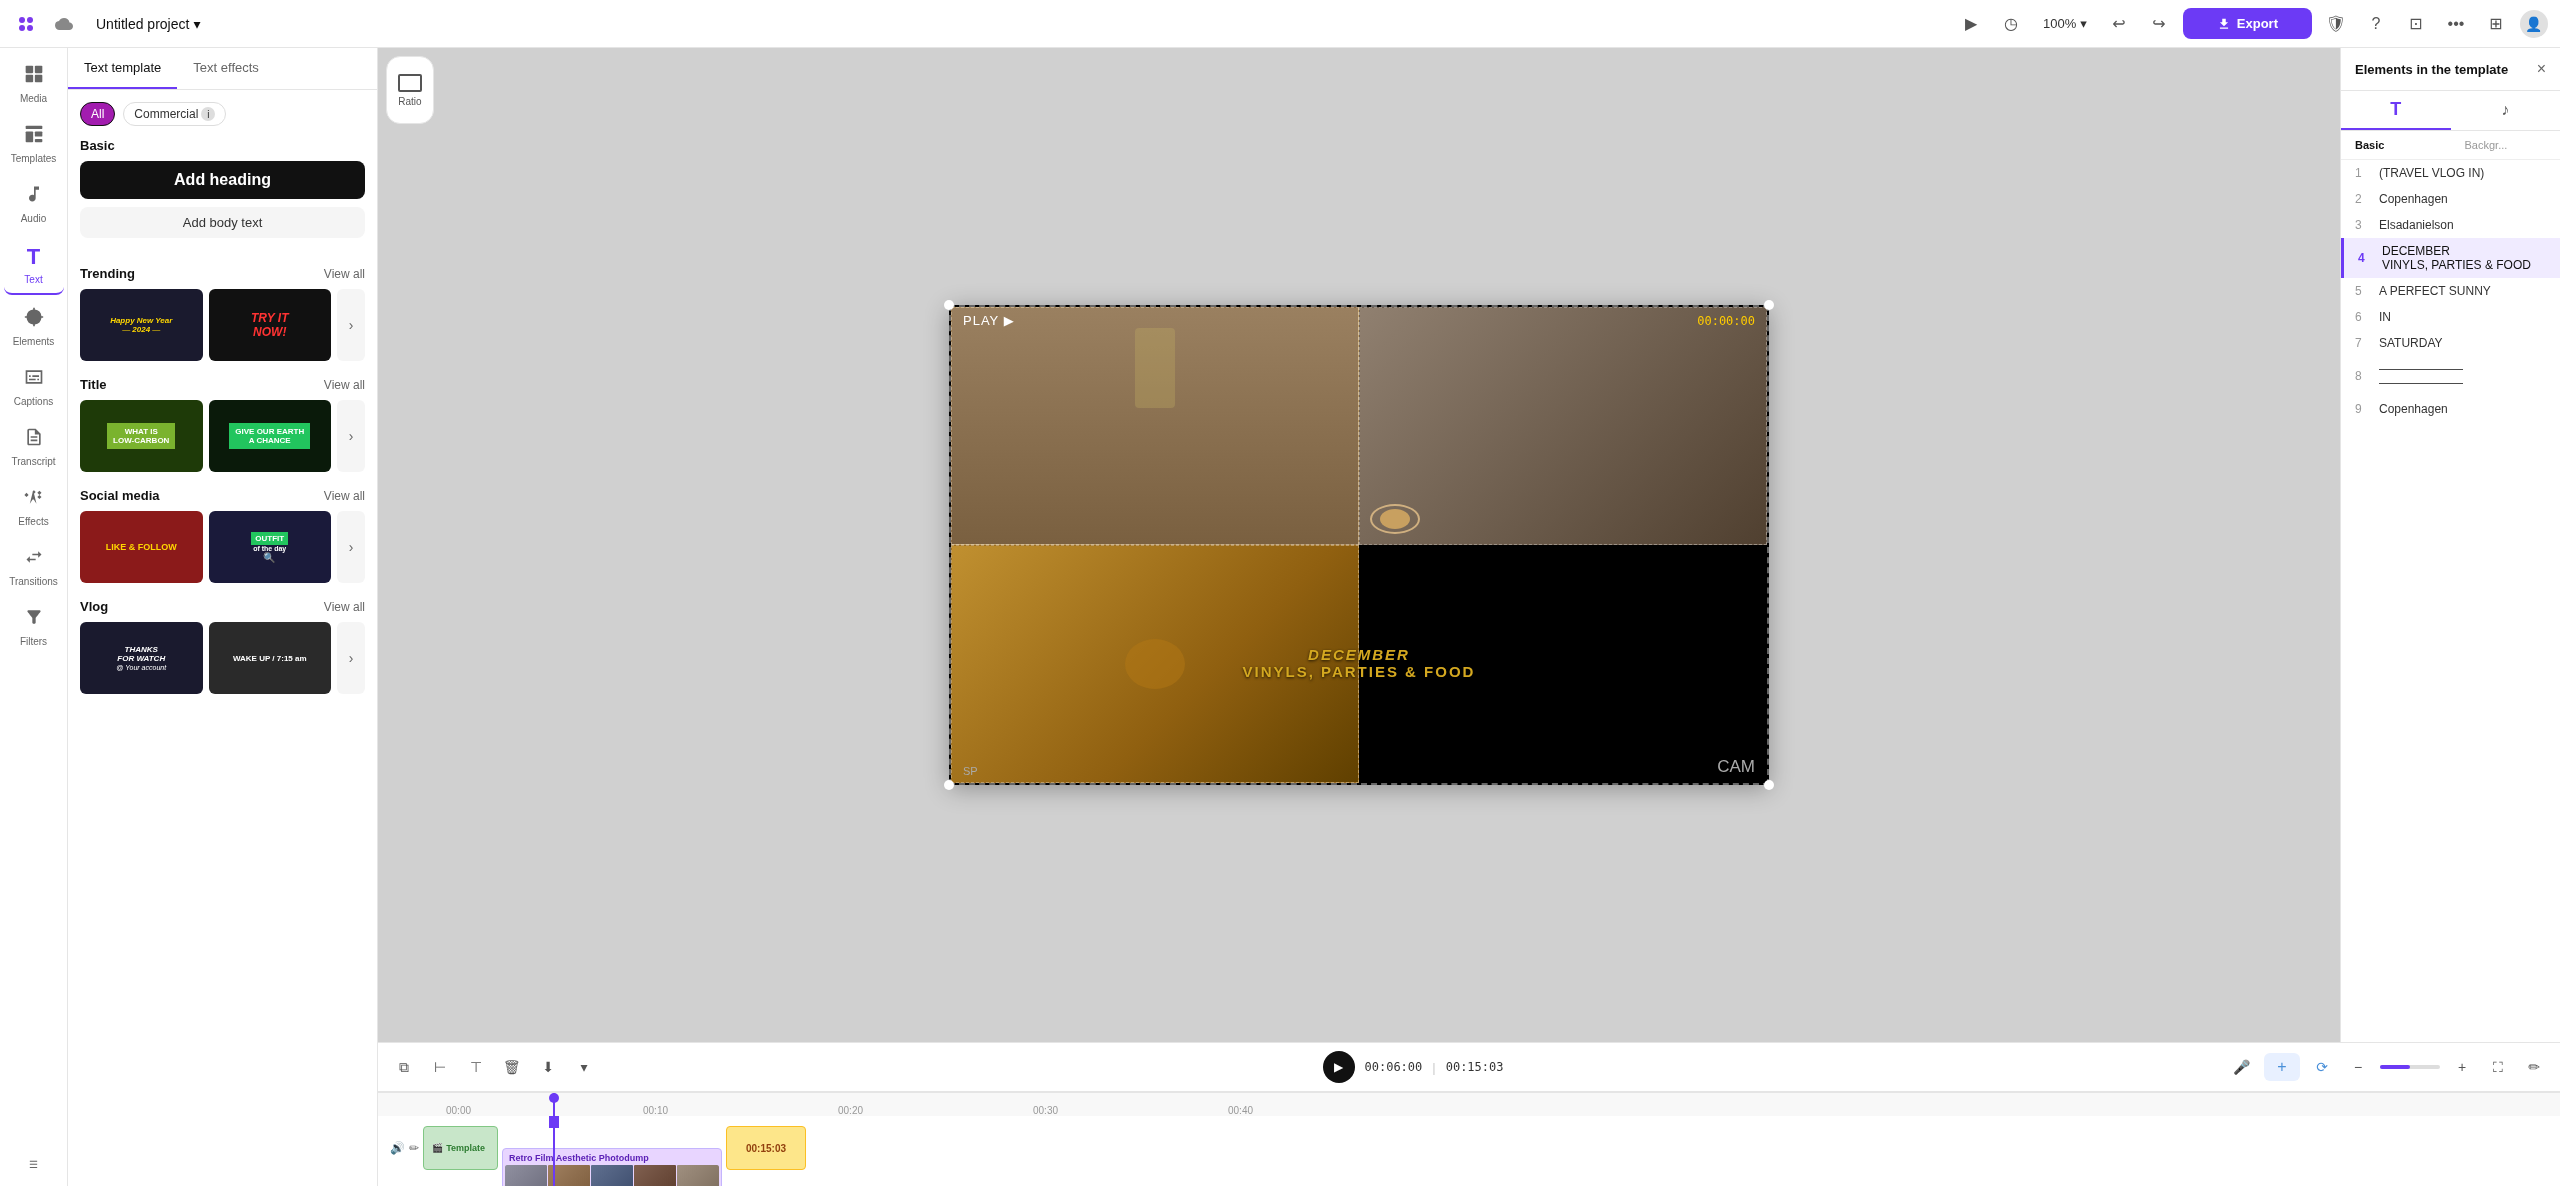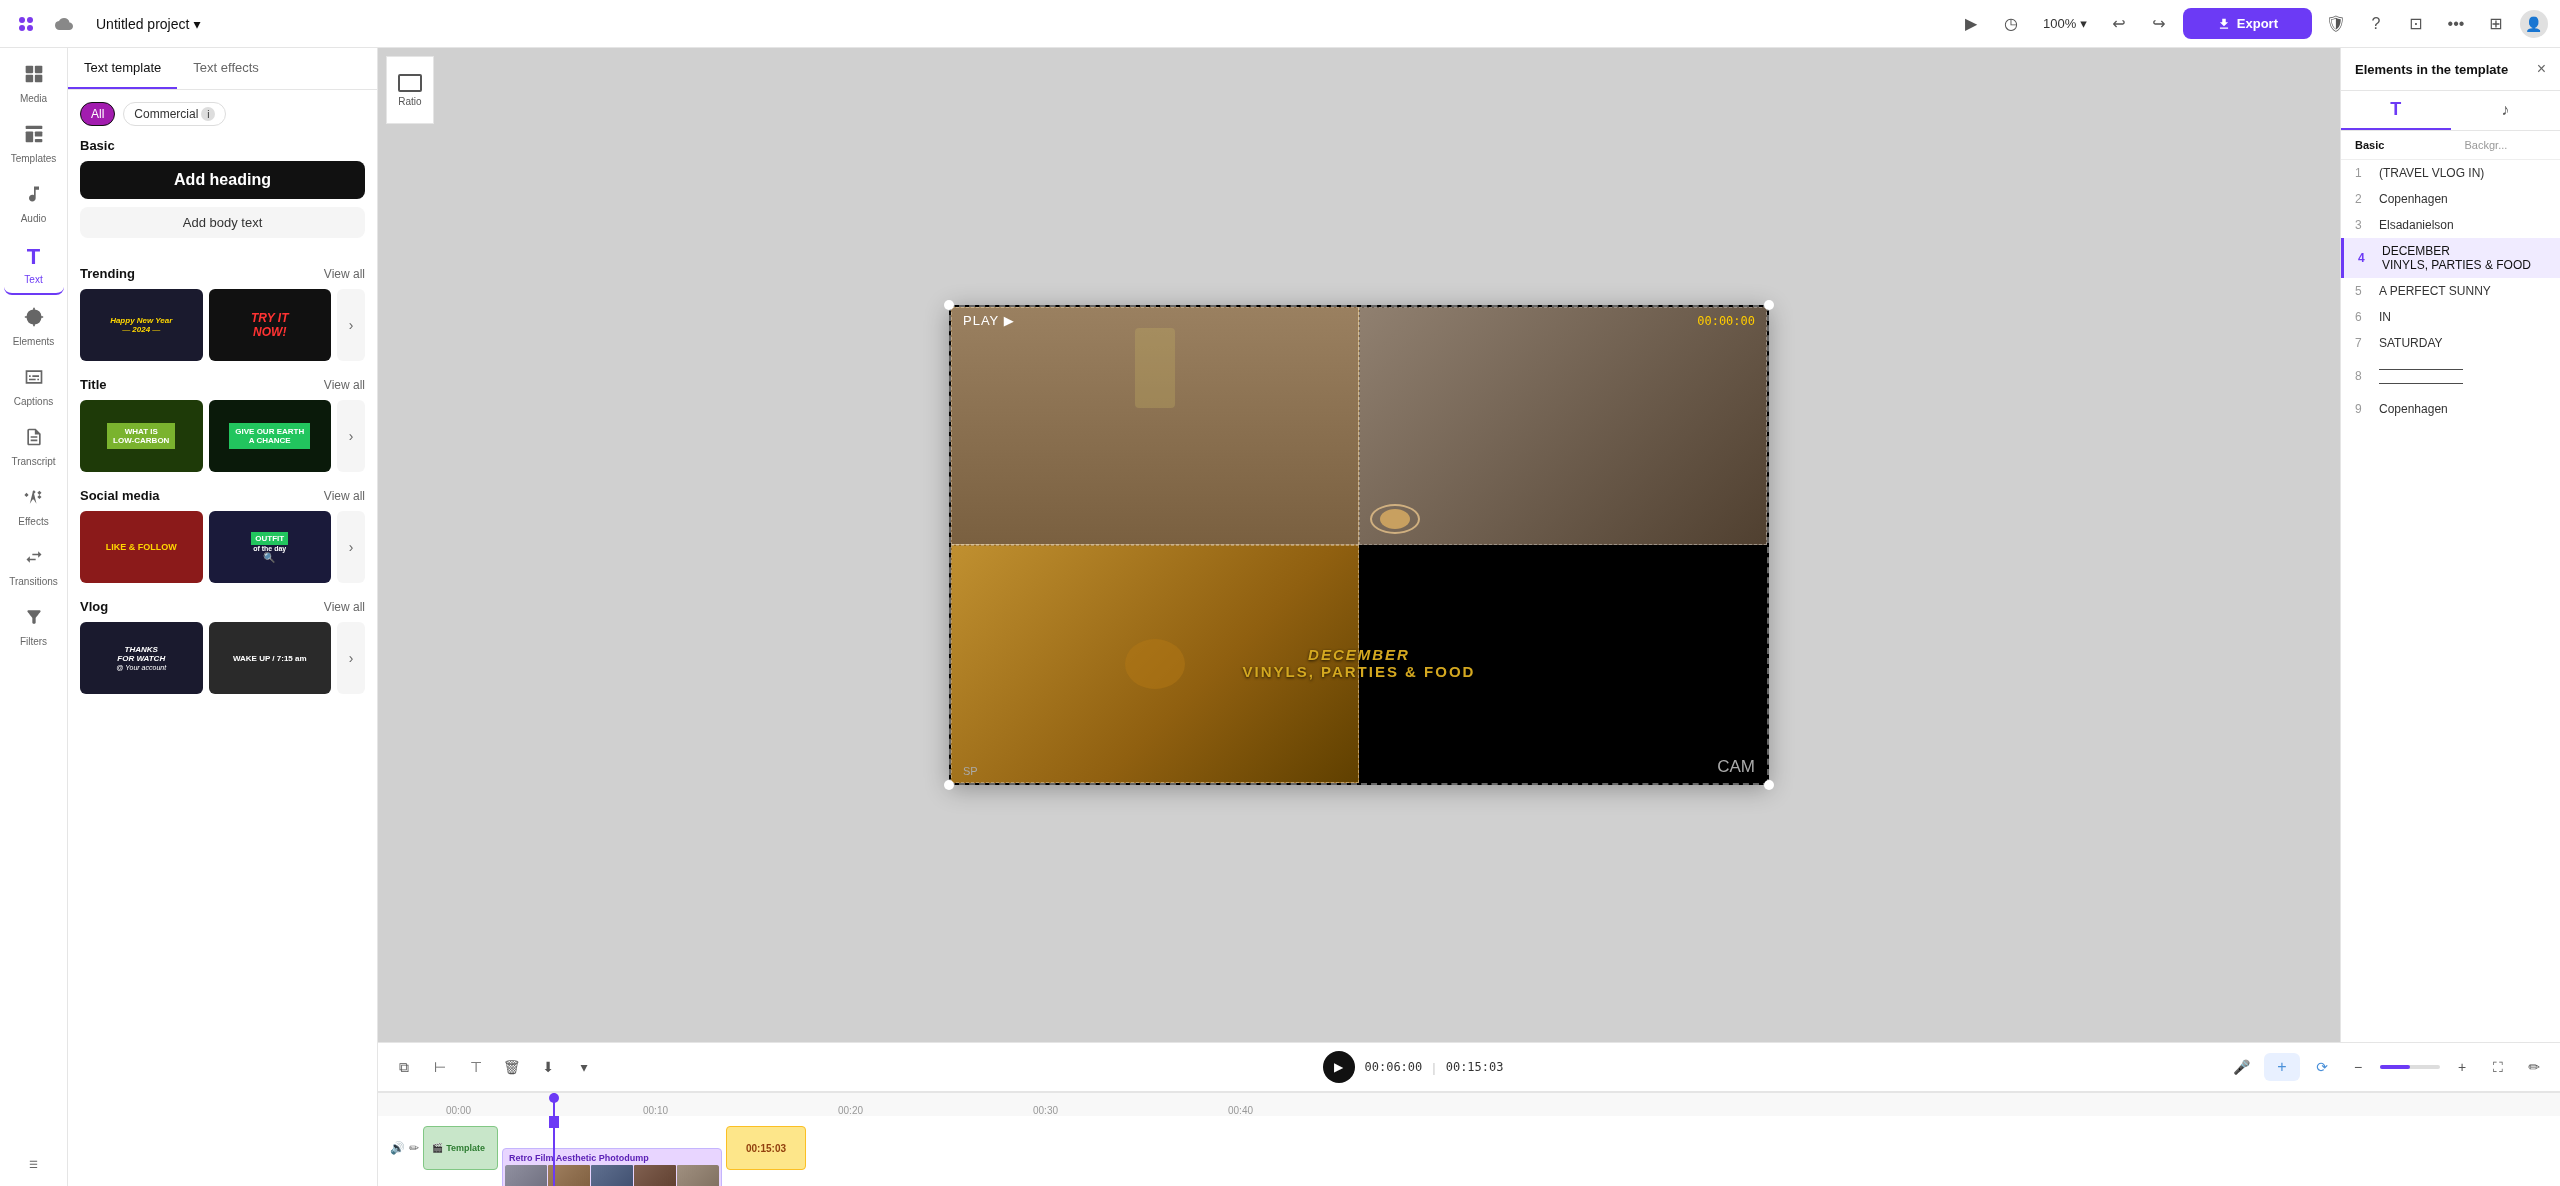--- a/index.html
+++ b/index.html
@@ -45,21 +45,21 @@
     .view-all { font-size: 12px; color: #666; cursor: pointer; font-weight: 400; }
 
     
     .add-heading-btn { background: #111; color: #fff; border: none; width: 100%; padding: 10px; border-radius: 8px; font-size: 16px; font-weight: 700; cursor: pointer; margin-bottom: 8px; text-align: center; }
     .add-body-btn { background: #f5f5f5; color: #333; border: none; width: 100%; padding: 8px; border-radius: 8px; font-size: 13px; cursor: pointer; margin-bottom: 12px; text-align: center; }
 
     
     .template-grid { display: grid; grid-template-columns: 1fr 1fr 28px; gap: 6px; margin-bottom: 12px; }
     .template-thumb { background: #1a1a2e; border-radius: 6px; height: 72px; overflow: hidden; cursor: pointer; display: flex; align-items: center; justify-content: center; position: relative; }
     .template-nav-btn { display: flex; align-items: center; justify-content: center; background: #f5f5f5; border-radius: 6px; cursor: pointer; font-size: 14px; color: #666; }
-    .ratio-btn { display: flex; flex-direction: column; align-items: center; justify-content: center; width: 48px; height: 68px; background: #fff; border: 1px solid #e5e5e5; border-radius: 0; cursor: pointer; font-size: 10px; color: #555; gap: 4px; }
+    .ratio-btn { display: flex; flex-direction: column; align-items: center; justify-content: center; width: 48px; height: 68px; background: #fff; border: 1px solid #e5e5e5; border-radius: 14px; cursor: pointer; font-size: 10px; color: #555; gap: 4px; }
     .ratio-icon { width: 24px; height: 18px; border: 2px solid #555; border-radius: 2px; }
 
     .canvas-viewport { flex: 1; display: flex; align-items: center; justify-content: center; overflow: hidden; padding: 20px; position: relative; }
     .canvas-frame { position: relative; background: #000; border-radius: 2px; box-shadow: 0 4px 24px rgba(0,0,0,0.3); }
 
     
     .timecode { font-family: monospace; font-size: 12px; color: #ffcc00; }
 
     
     .right-panel { width: 220px; background: #fff; border-left: 1px solid #e5e5e5; display: flex; flex-direction: column; overflow: hidden; }

